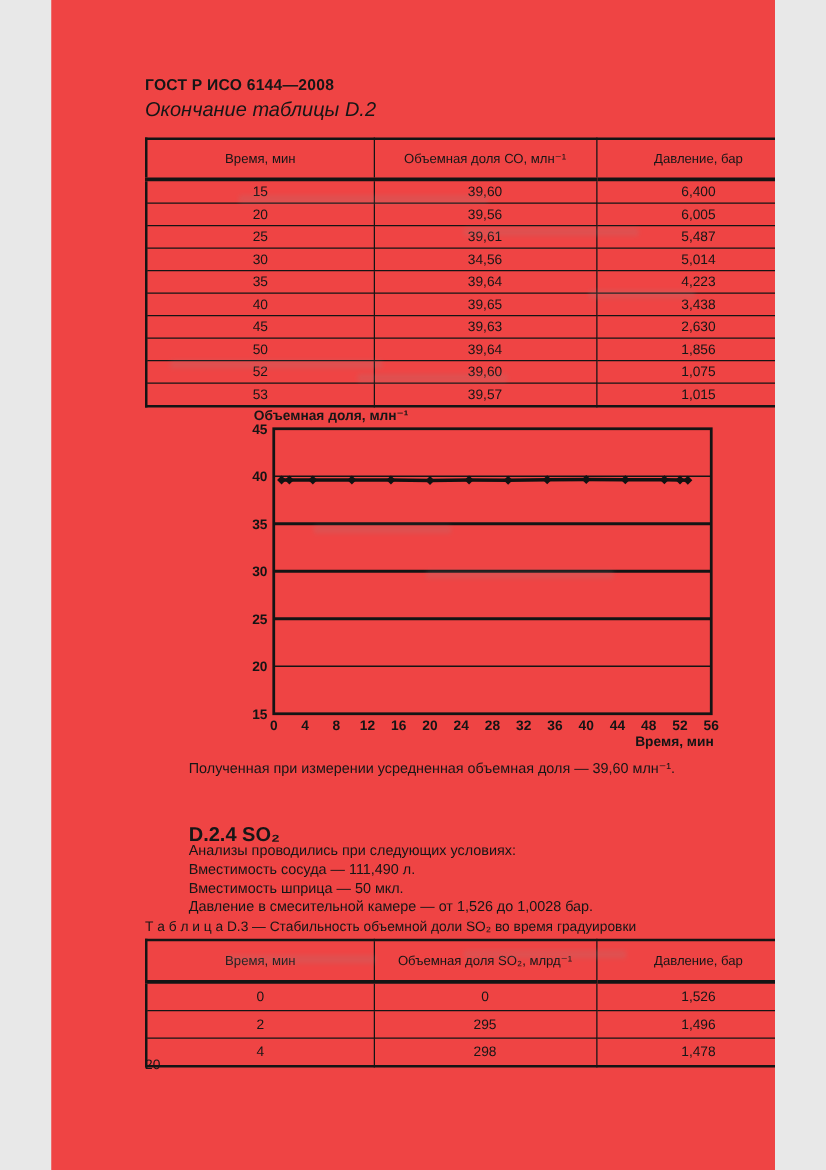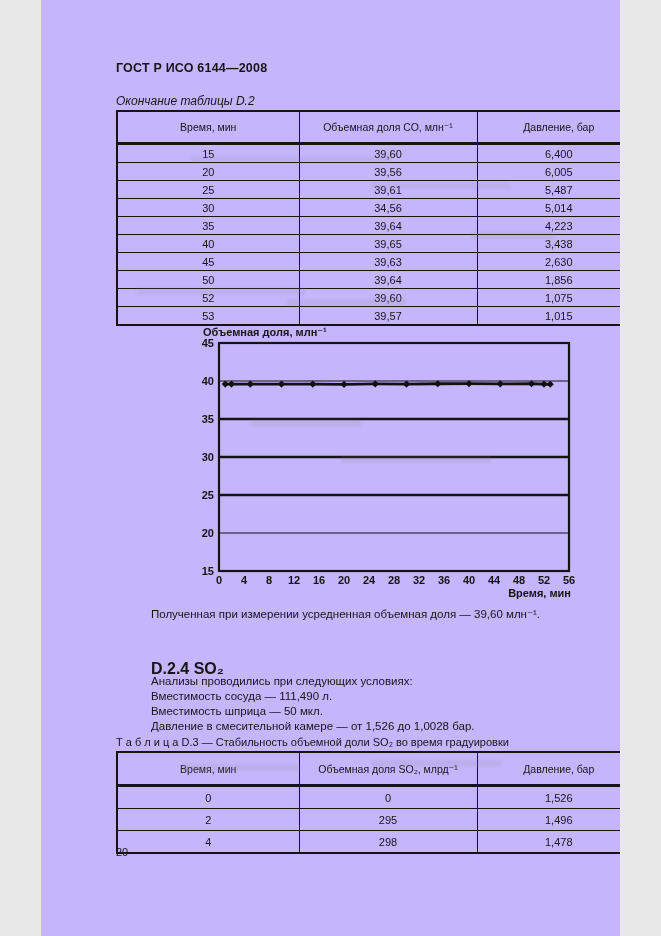--- a/index.html
+++ b/index.html
@@ -1,23 +1,23 @@
 <!DOCTYPE html>
 <html><head>
 <meta charset="utf-8">
 <style>
   html,body{margin:0;padding:0;background:#e8e8e8;}
   .page{
-    position:relative;width:579px;height:936px;background:#c4b5fd;
+    position:relative;width:579px;height:936px;background:#ef4444;
     font-family:"Liberation Sans","DejaVu Sans",sans-serif;color:#161616;
     overflow:hidden;margin:0 auto;
   }
   .abs{position:absolute;}
   .doc-header{left:75px;top:61px;font-size:12.5px;font-weight:bold;letter-spacing:.2px;}
-  .tbl-caption-italic{left:75px;top:94px;font-size:12px;font-style:italic;}
+  .tbl-caption-italic{left:75px;top:80px;font-size:16px;font-style:italic;}
   table.gost{border-collapse:collapse;table-layout:fixed;background:transparent;}
   table.gost, table.gost th, table.gost td{border:1.5px solid #141414;}
   table.gost{border-width:2px;}
   table.gost thead th{
     border-bottom:3px solid #141414;font-weight:normal;font-size:10.5px;
     text-align:center;vertical-align:middle;height:30px;padding:0 4px;
   }
   table.gost td{
     text-align:center;vertical-align:middle;font-size:11px;padding:0;
   }

